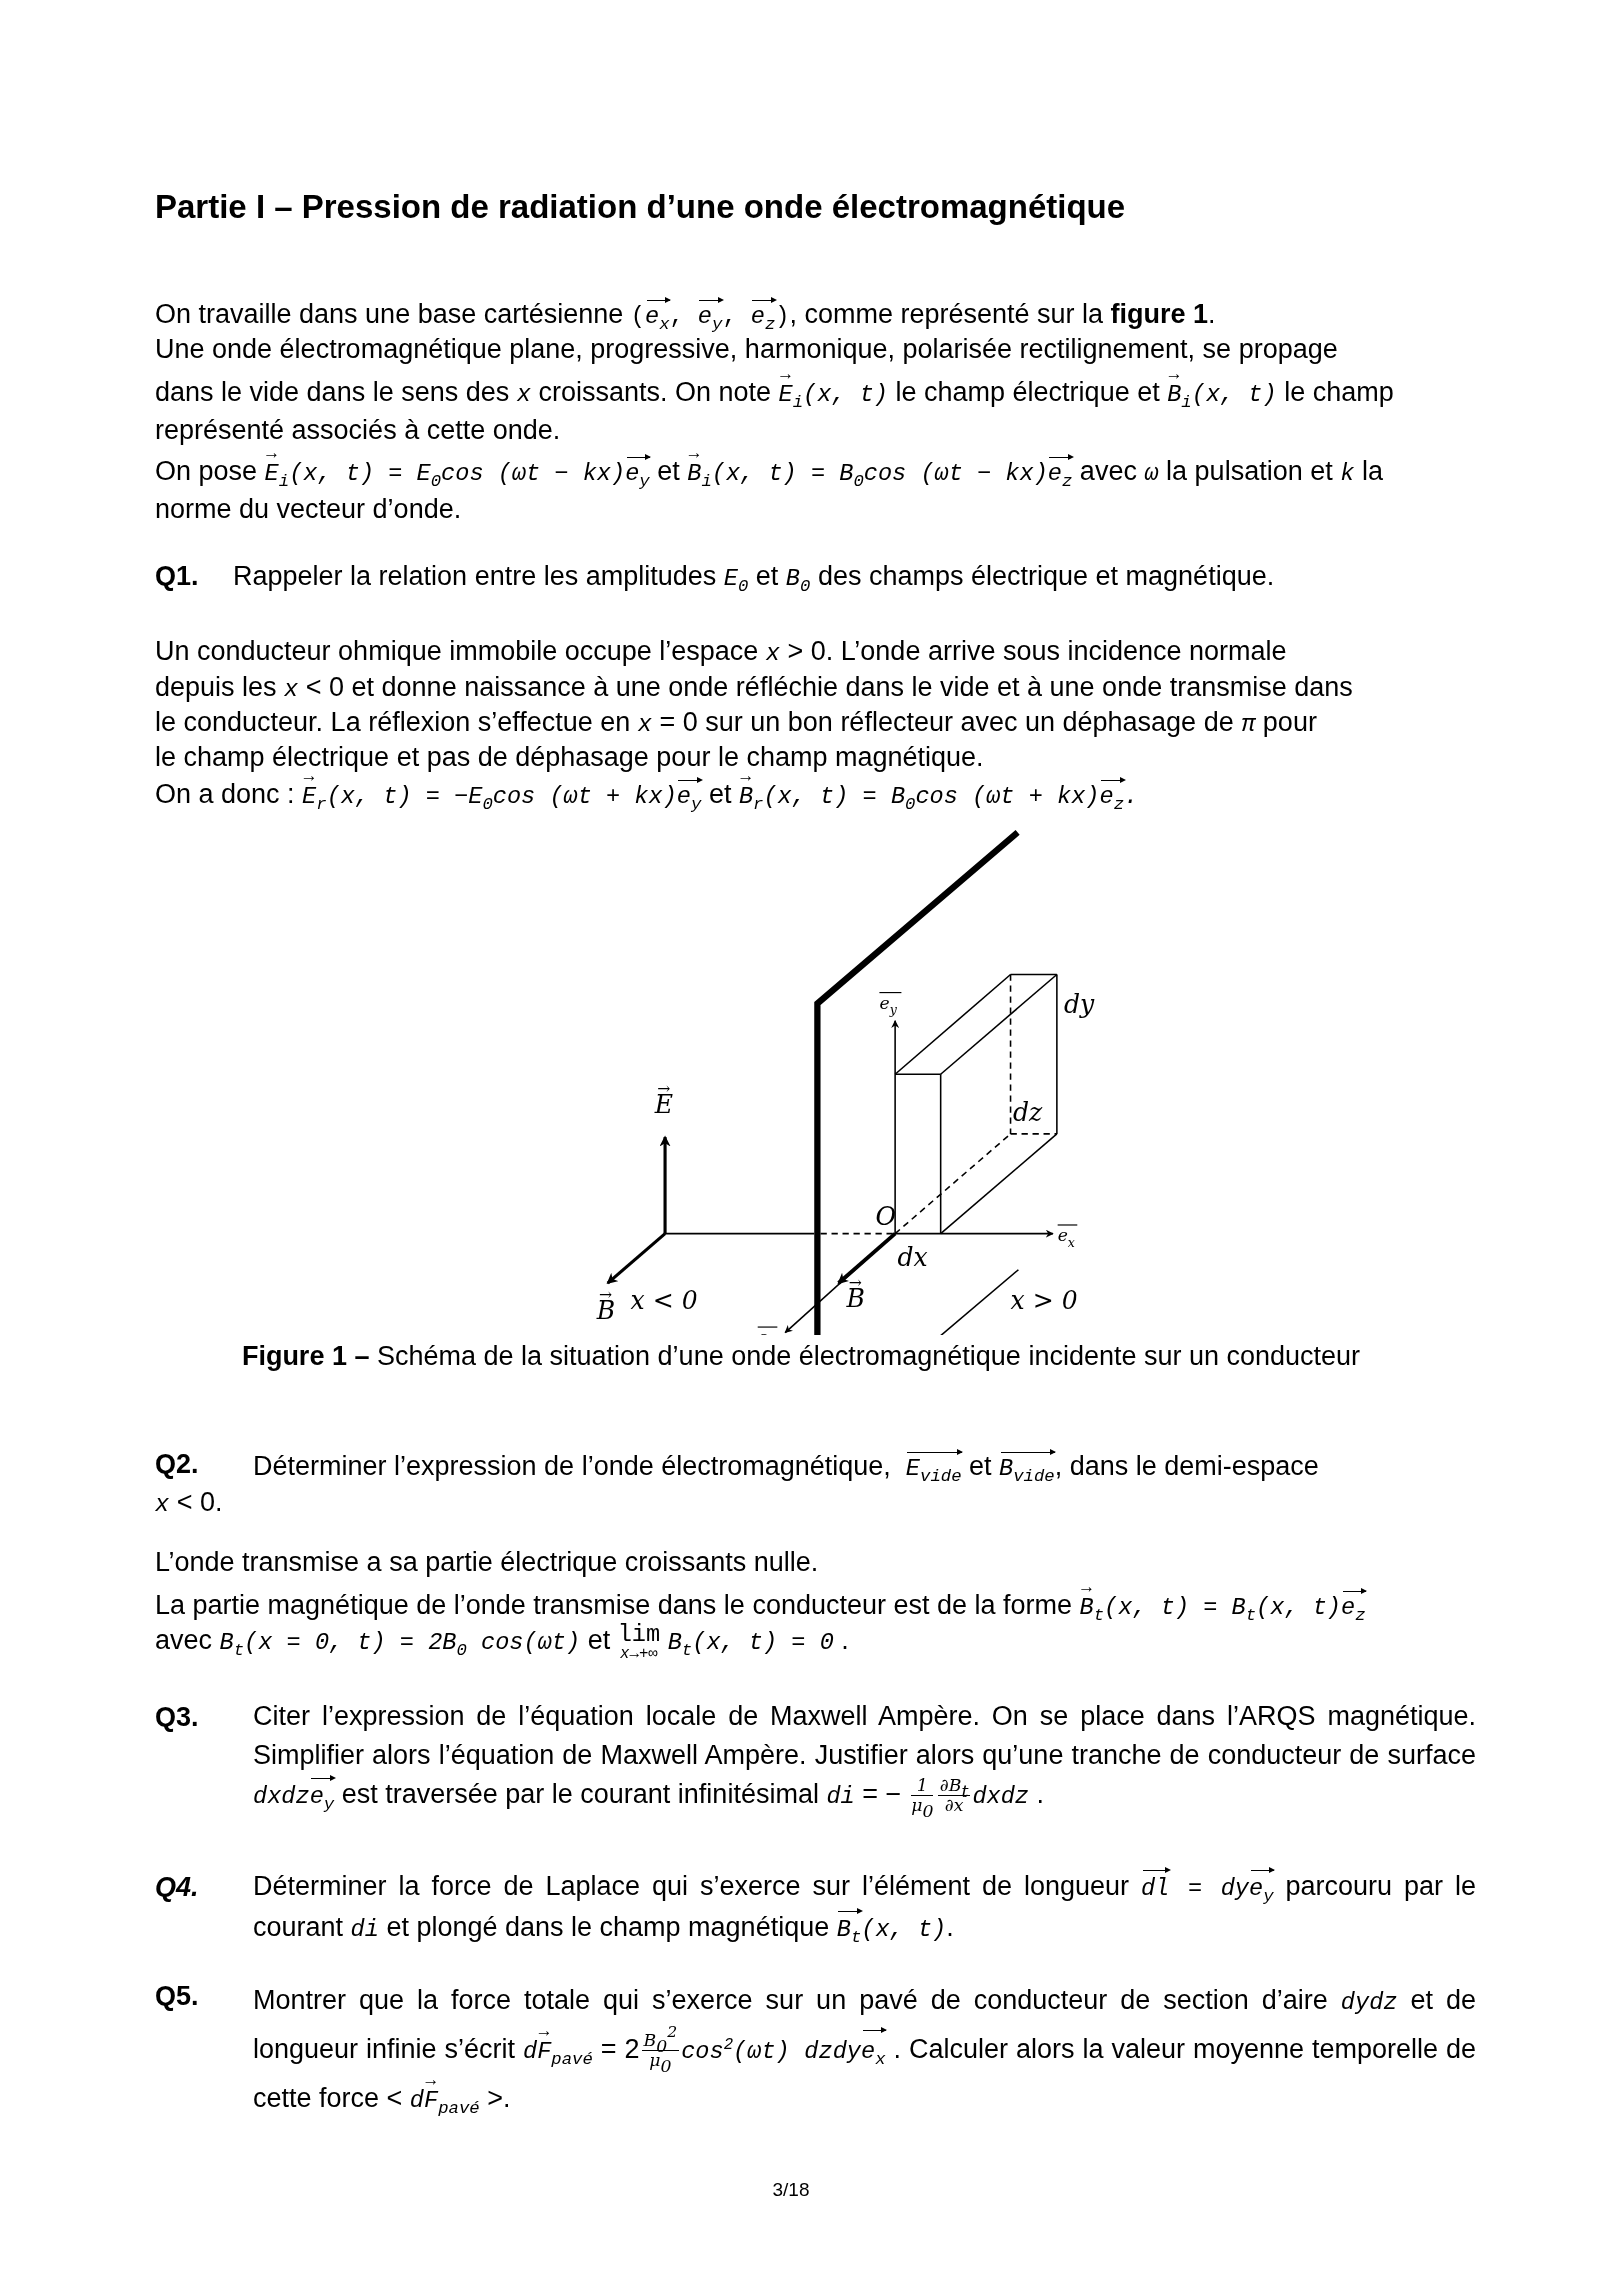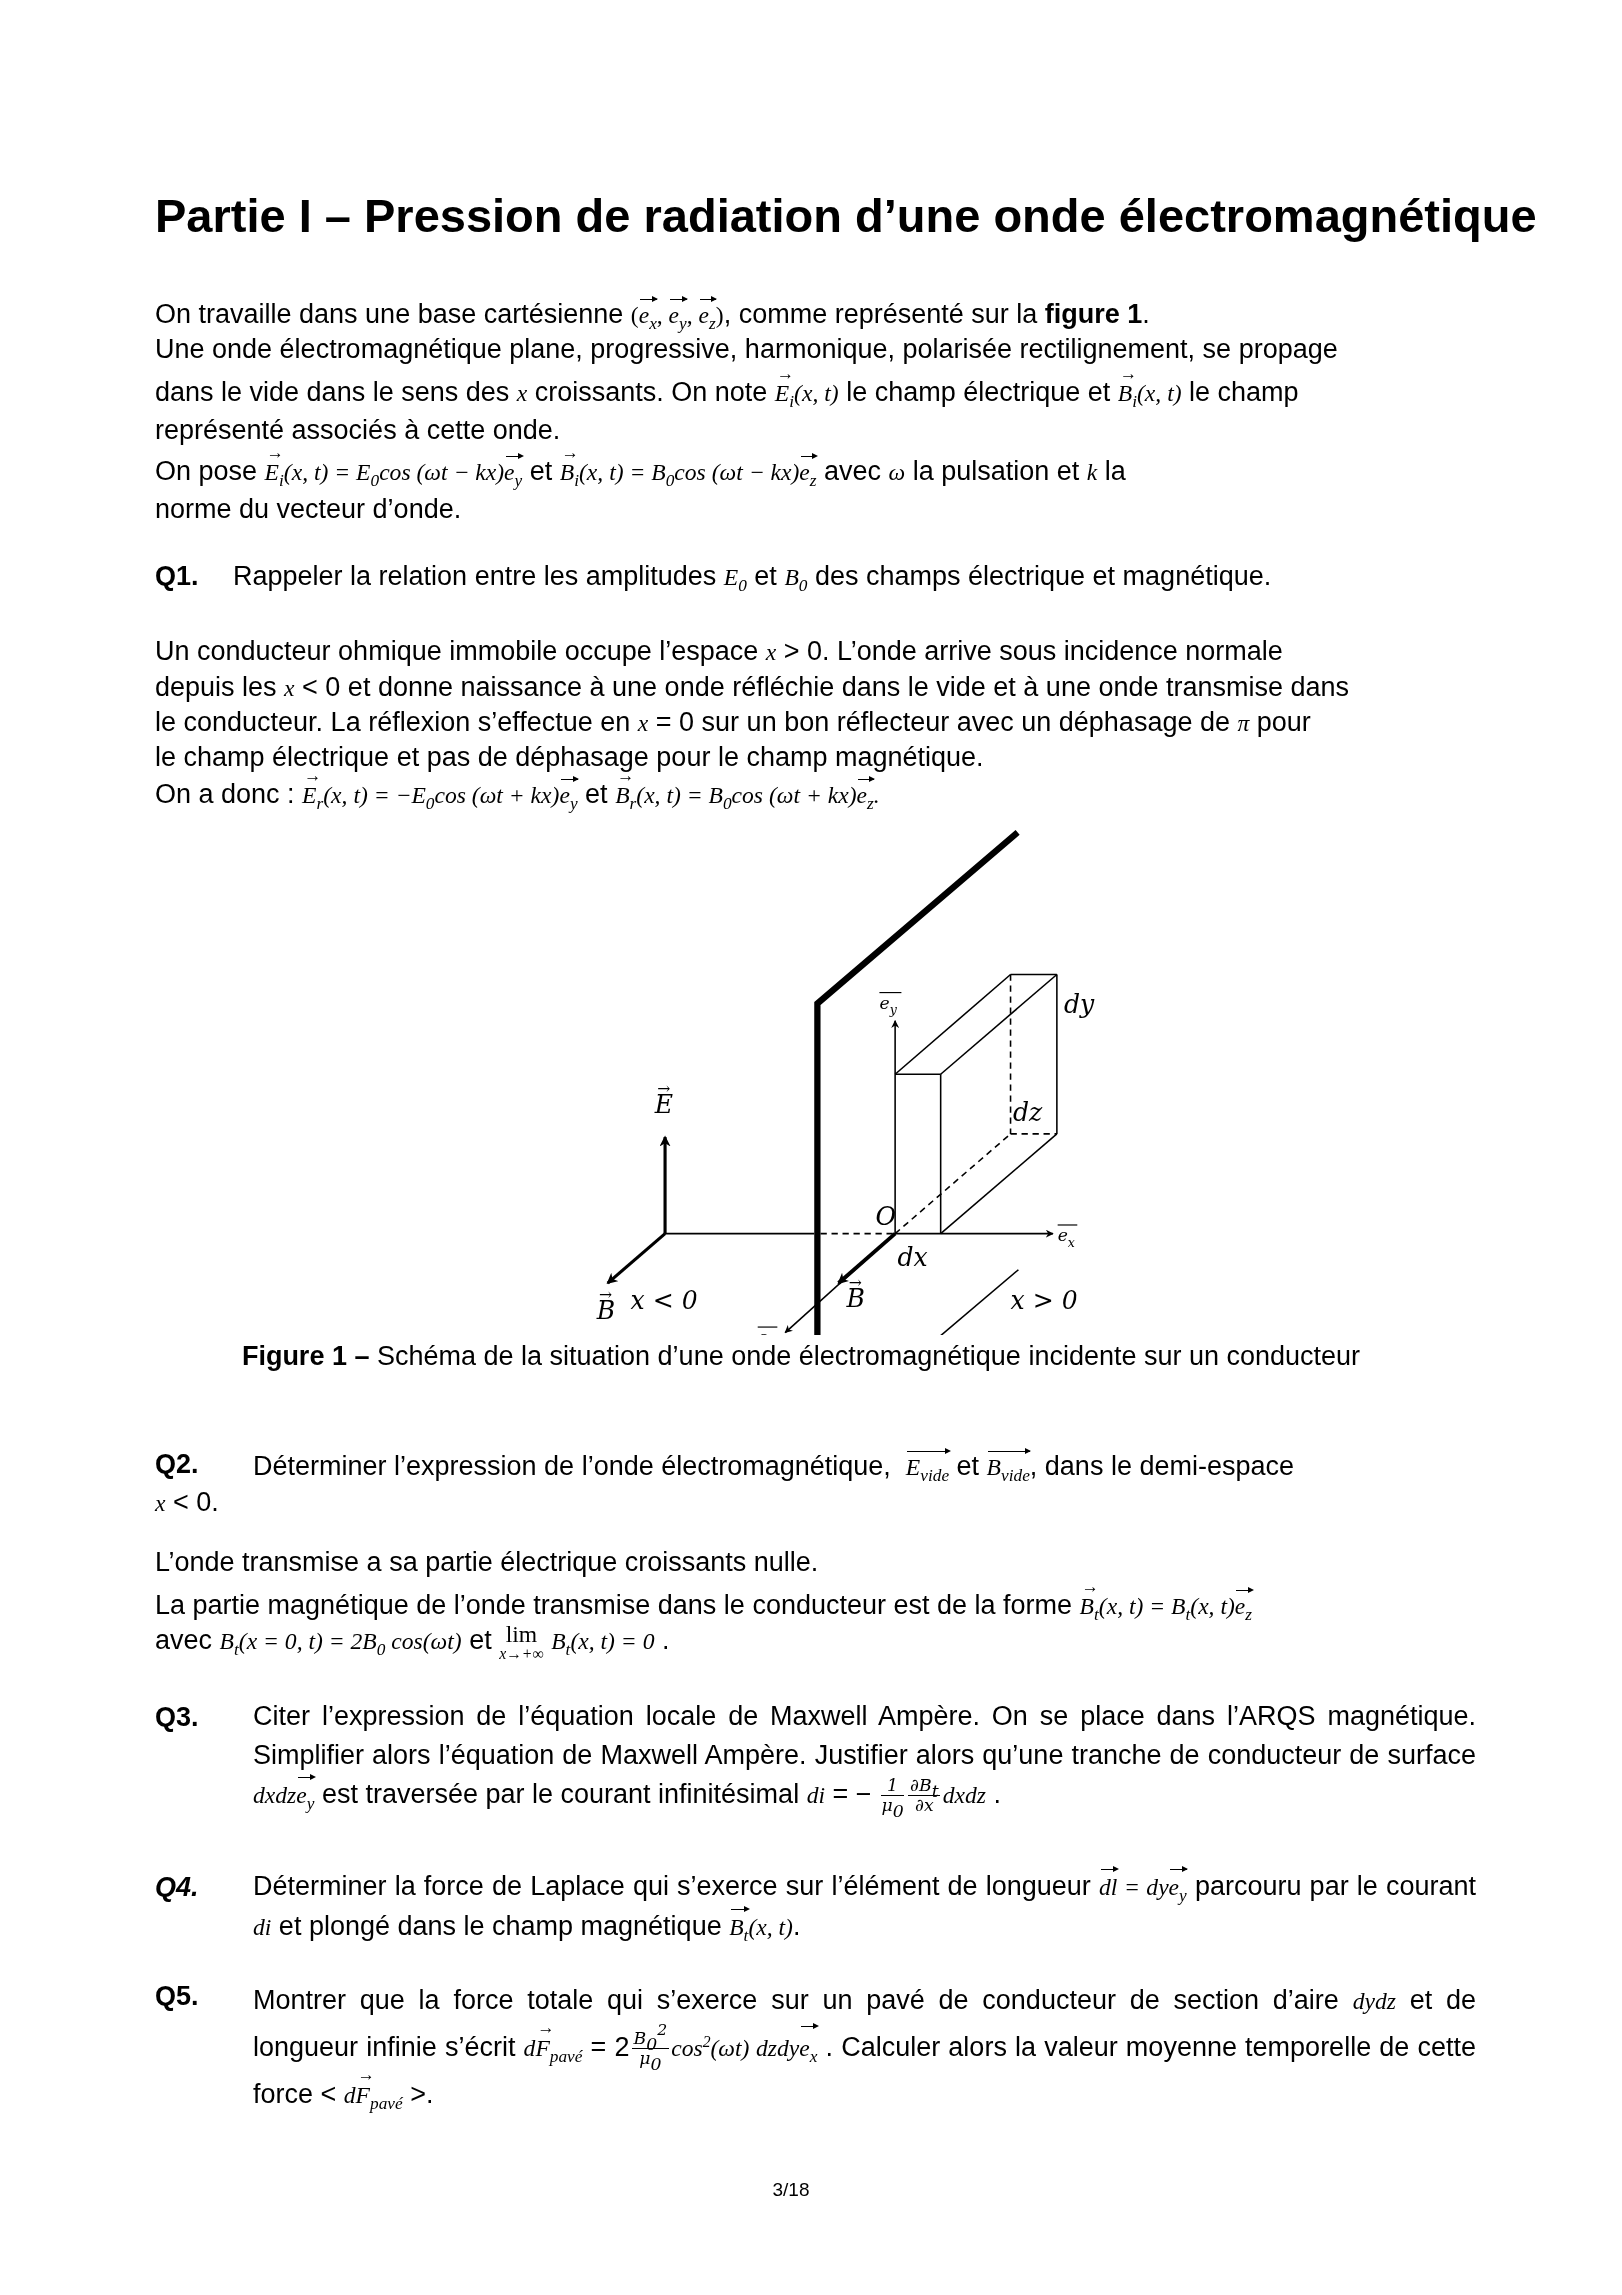--- a/index.html
+++ b/index.html
@@ -1,21 +1,21 @@
 <!DOCTYPE html>
 <html style="font-size:12.6px"><head>
 <meta charset="utf-8">
 <style>
   html, body { margin: 0; padding: 0; background: #ffffff; }
   body { width: 1623px; height: 2295px; position: relative; overflow: hidden;
          font-family: "Liberation Sans", sans-serif; color: #000; }
   .abs { position: absolute; }
-  .title { left: 155px; top: 188px; font-size: 47px; font-weight: bold; letter-spacing: 0px; }
+  .title { left: 155px; top: 188px; font-size: 33px; font-weight: bold; letter-spacing: 0px; }
   .p { left: 155px; width: 1321px; font-size: 27px; line-height: 35px; text-align: justify; }
-  .m { font-family: Liberation Serif, serif; font-style: italic; font-size: 23.6px; }
+  .m { font-family: Liberation Mono, monospace; font-style: italic; font-size: 23.6px; }
   .m.up { font-style: normal; }
   .vec { position: relative; display: inline-block; }
   .vec::before { content: ""; position: absolute; left: 1.6px; right: 0px; top: 0.8px; height: 1.6px; background: #000; }
   .vec::after { content: ""; position: absolute; right: -1.6px; top: -2.4px; width: 0; height: 0;
                 border-left: 6.3px solid #000; border-top: 3.9px solid transparent; border-bottom: 3.9px solid transparent; }
   .bvec { position: relative; display: inline-block; }
   .bvec::before { content: "\2192"; position: absolute; left: 1.6px; top: -20.4px; font-size: 17.3px; font-style: normal; }
   sub { font-size: 17.3px; vertical-align: -5.5px; line-height: 0; }
   sup { font-size: 15.7px; vertical-align: 9.4px; line-height: 0; }
   .q { position: absolute; left: 155px; font-weight: bold; font-size: 27px; }

